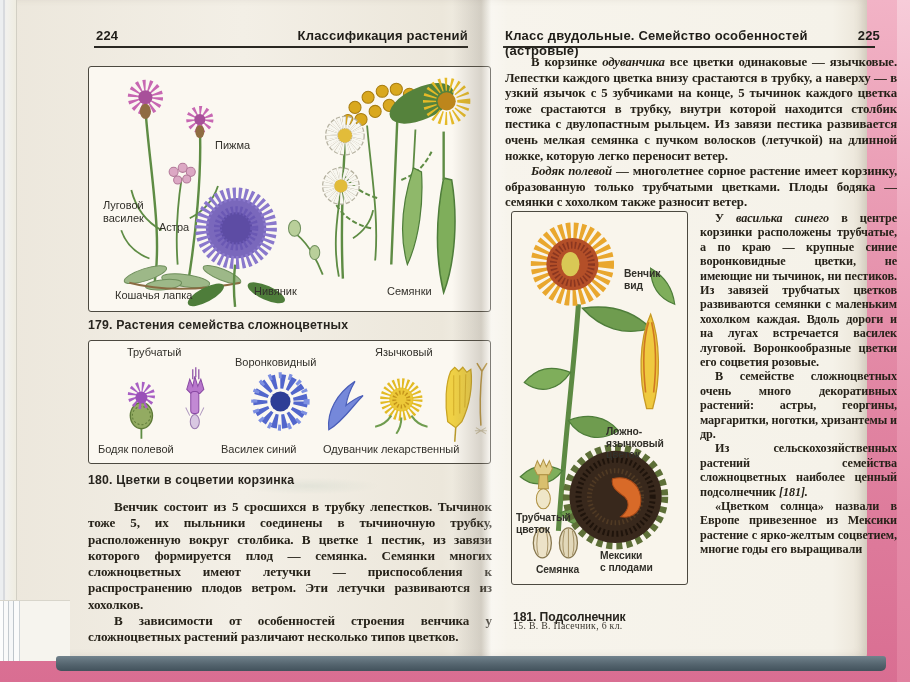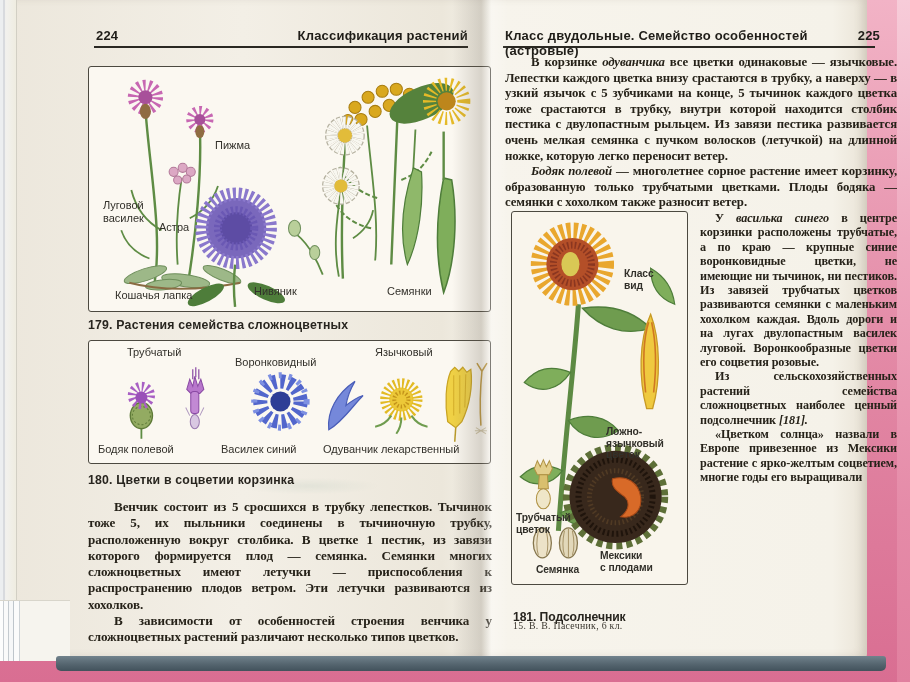--- a/index.html
+++ b/index.html
@@ -269,35 +269,36 @@
               <circle cx="103" cy="284" r="26" fill="none" stroke="#503a24" stroke-width="5" stroke-dasharray="1.6 2.4"></circle>
               <path d="M100,266 C114,262 126,270 128,284 C130,298 120,306 108,304 C116,298 118,290 112,284 C104,278 98,274 100,266 Z" fill="#d86a28" stroke="#a84a18" stroke-width="1"></path>
             </g>
             <g>
               <ellipse cx="30" cy="330" rx="9" ry="15" fill="#ece2c8" stroke="#86764e" stroke-width="1.3"></ellipse>
               <path d="M26,318 C24,328 24,336 26,342 M34,318 C36,328 36,336 34,342" fill="none" stroke="#a89468" stroke-width="1"></path>
               <ellipse cx="56" cy="330" rx="9" ry="15" fill="#e2d8ba" stroke="#86764e" stroke-width="1.3"></ellipse>
               <path d="M52,318 C50,328 50,336 52,342 M60,318 C62,328 62,336 60,342 M56,316 L56,344" fill="none" stroke="#a89468" stroke-width="1"></path>
             </g>
           </svg>
-          <div class="flabel-s" style="left:112px;top:56px">Класс
+          <div class="flabel-s" style="left:112px;top:56px">Венчик
 вид</div>
           <div class="flabel-s" style="left:94px;top:214px;width:72px">Ложно-
 язычковый
 цветок</div>
           <div class="flabel-s" style="left:4px;top:300px">Трубчатый
 цветок</div>
           <div class="flabel-s" style="left:88px;top:338px">Мексики
 с плодами</div>
           <div class="flabel-s" style="left:24px;top:352px">Семянка</div>
         </div>
         <span class="cap181">181. Подсолнечник</span>
       </div>
 
-      <p class="n"><span>У </span><i>василька синего</i><span> в центре корзинки расположены трубчатые, а по краю — крупные синие воронковидные цветки, не имеющие ни тычинок, ни пестиков. Из завязей трубчатых цветков развиваются семянки с маленьким хохолком каждая. Вдоль дороги и на лугах двулопастным василек луговой. Воронкообразные цветки его соцветия розовые.</span></p>
+      <p class="n"><span>У </span><i>василька синего</i><span> в центре корзинки расположены трубчатые, а по краю — крупные синие воронковидные цветки, не имеющие ни тычинок, ни пестиков. Из завязей трубчатых цветков развиваются семянки с маленьким хохолком каждая. Вдоль дороги и на лугах встречается василек луговой. Воронкообразные цветки его соцветия розовые.</span></p>
+      <p class="n"><span>В семействе сложноцветных очень много декоративных растений: астры, георгины, маргаритки, ноготки, хризантемы и др.</span><i></i><span></span></p>
       <p class="n"><span>Из сельскохозяйственных растений семейства сложноцветных наиболее ценный подсолнечник </span><i>[181].</i><span></span></p>
       <p class="n"><span>«Цветком солнца» назвали в Европе привезенное из Мексики растение с ярко-желтым соцветием, многие годы его выращивали</span><i></i><span></span></p>
     </div>
 
     <div class="footer">15. В. В. Пасечник, 6 кл.</div>
   </div>
 
   <div class="gutter"></div>
   <div class="left-edge"></div>
   <div class="page-stack"></div>

